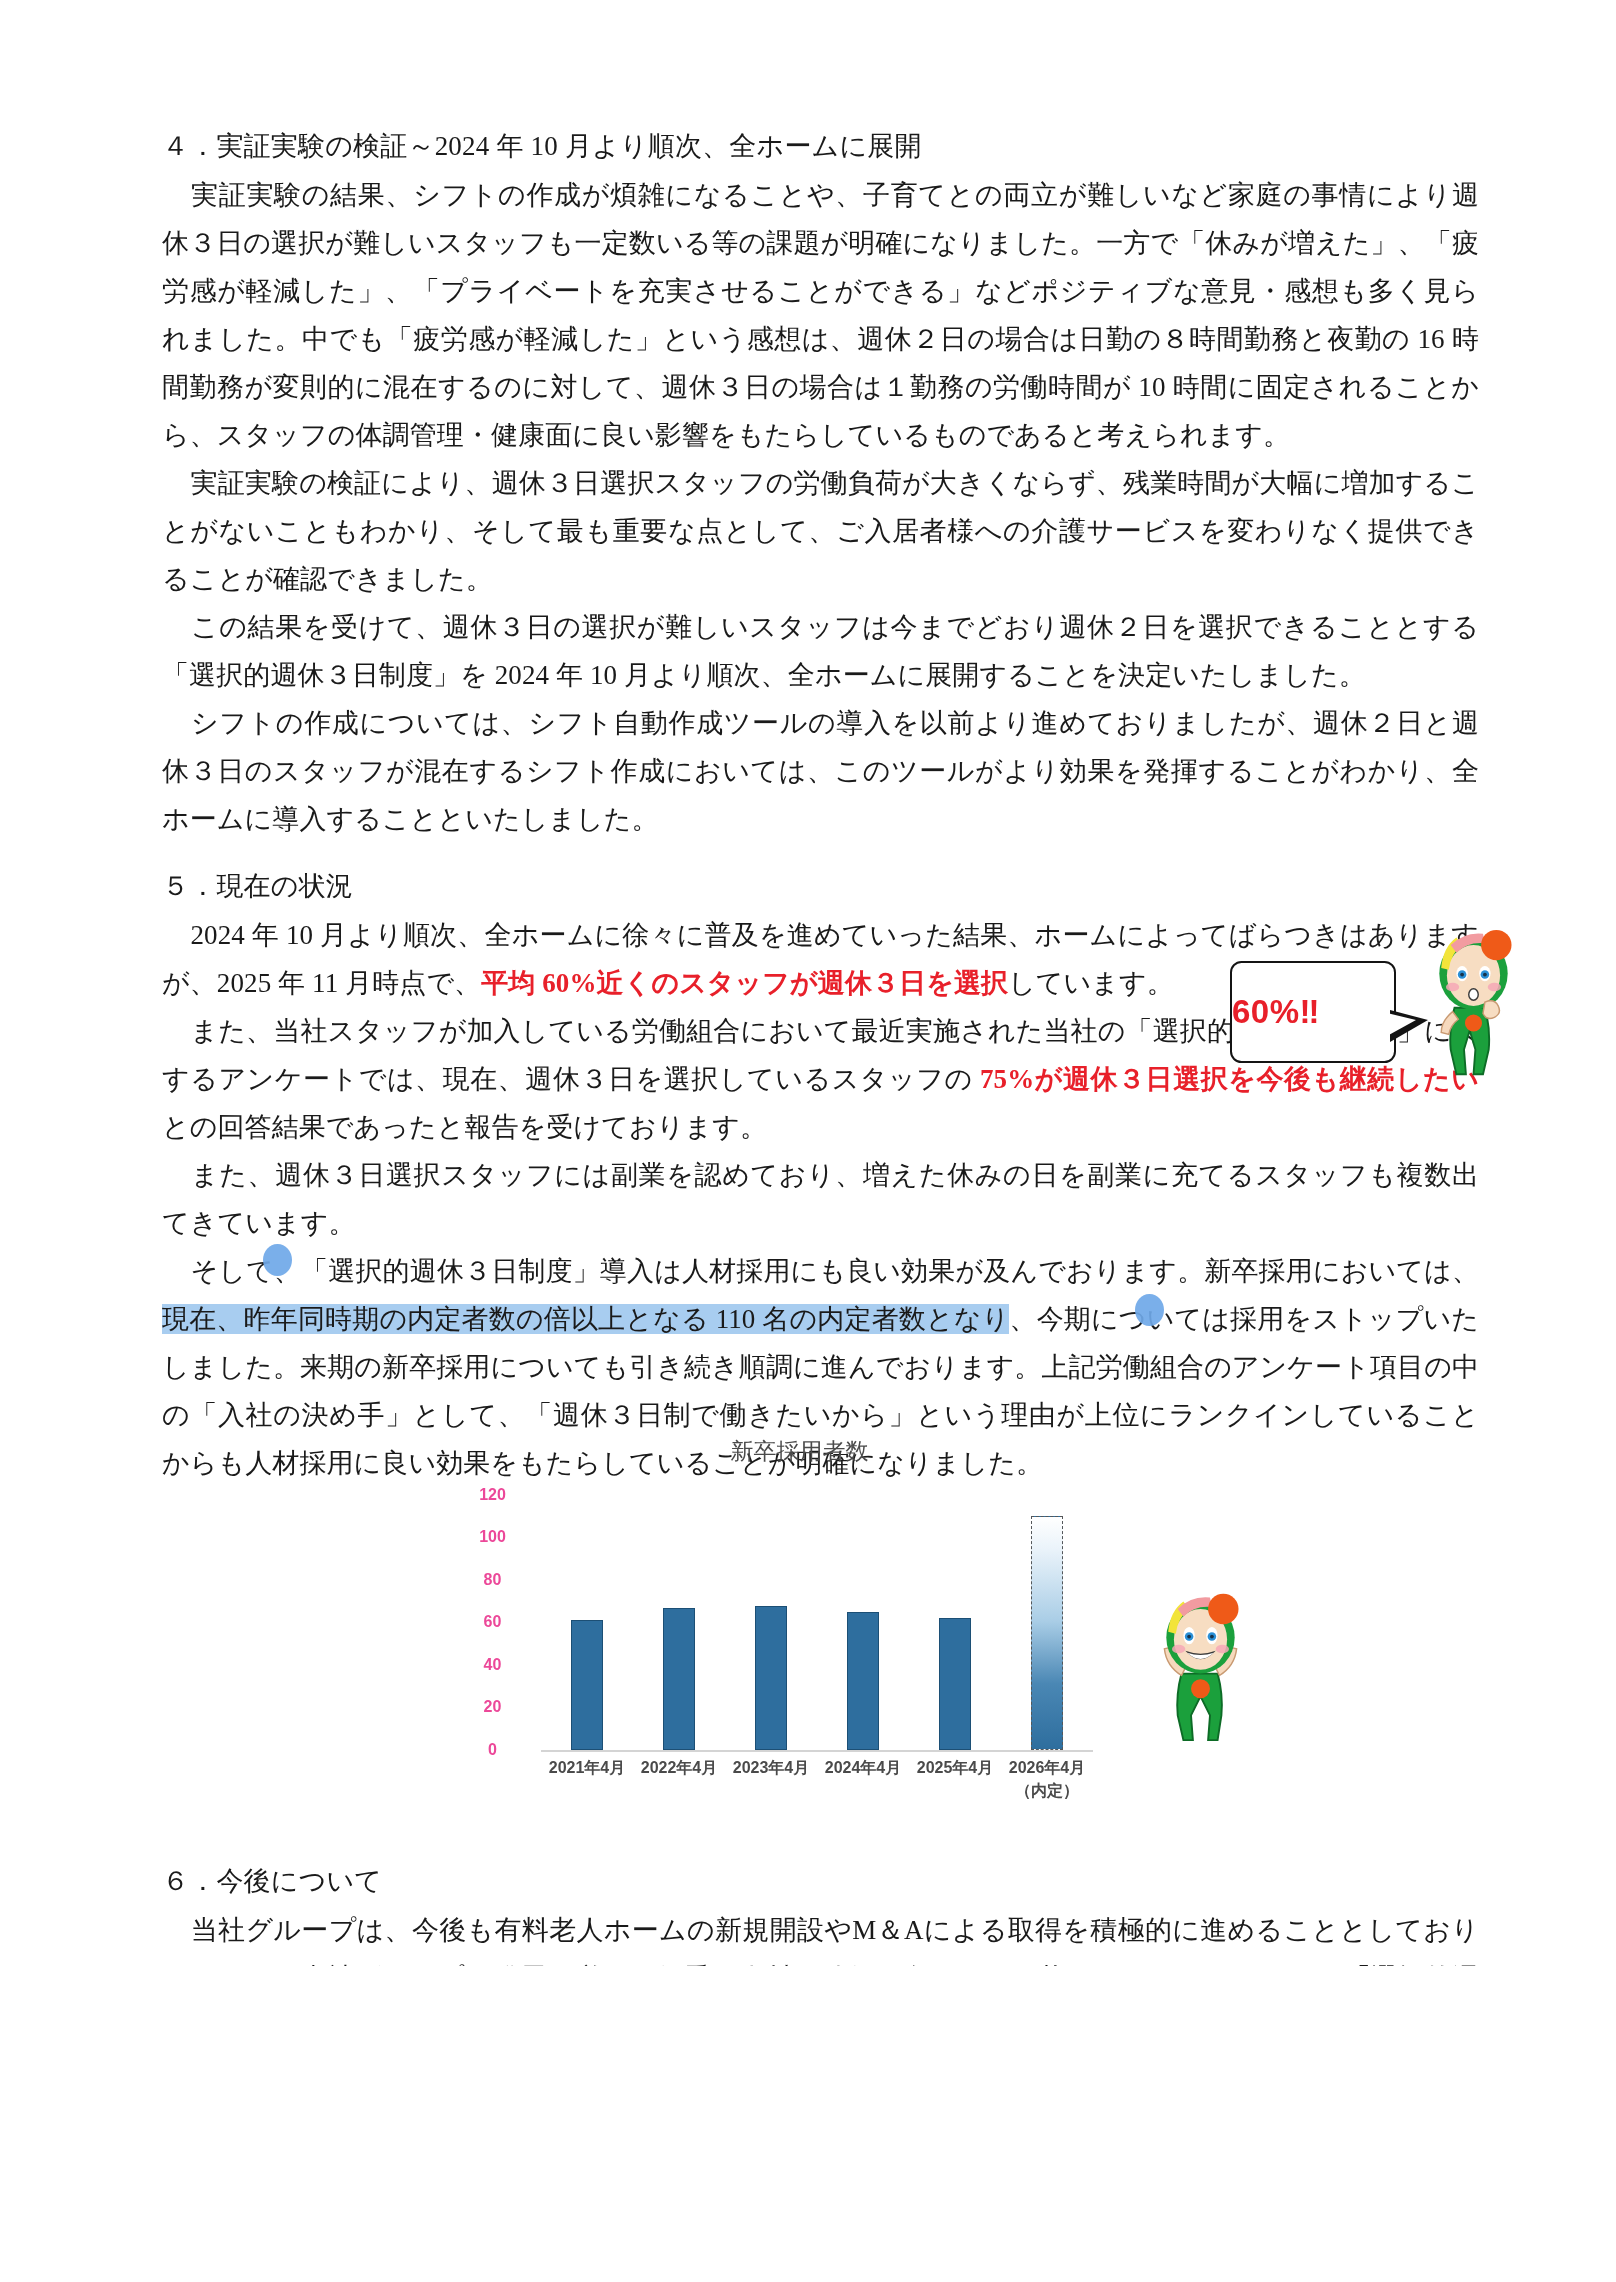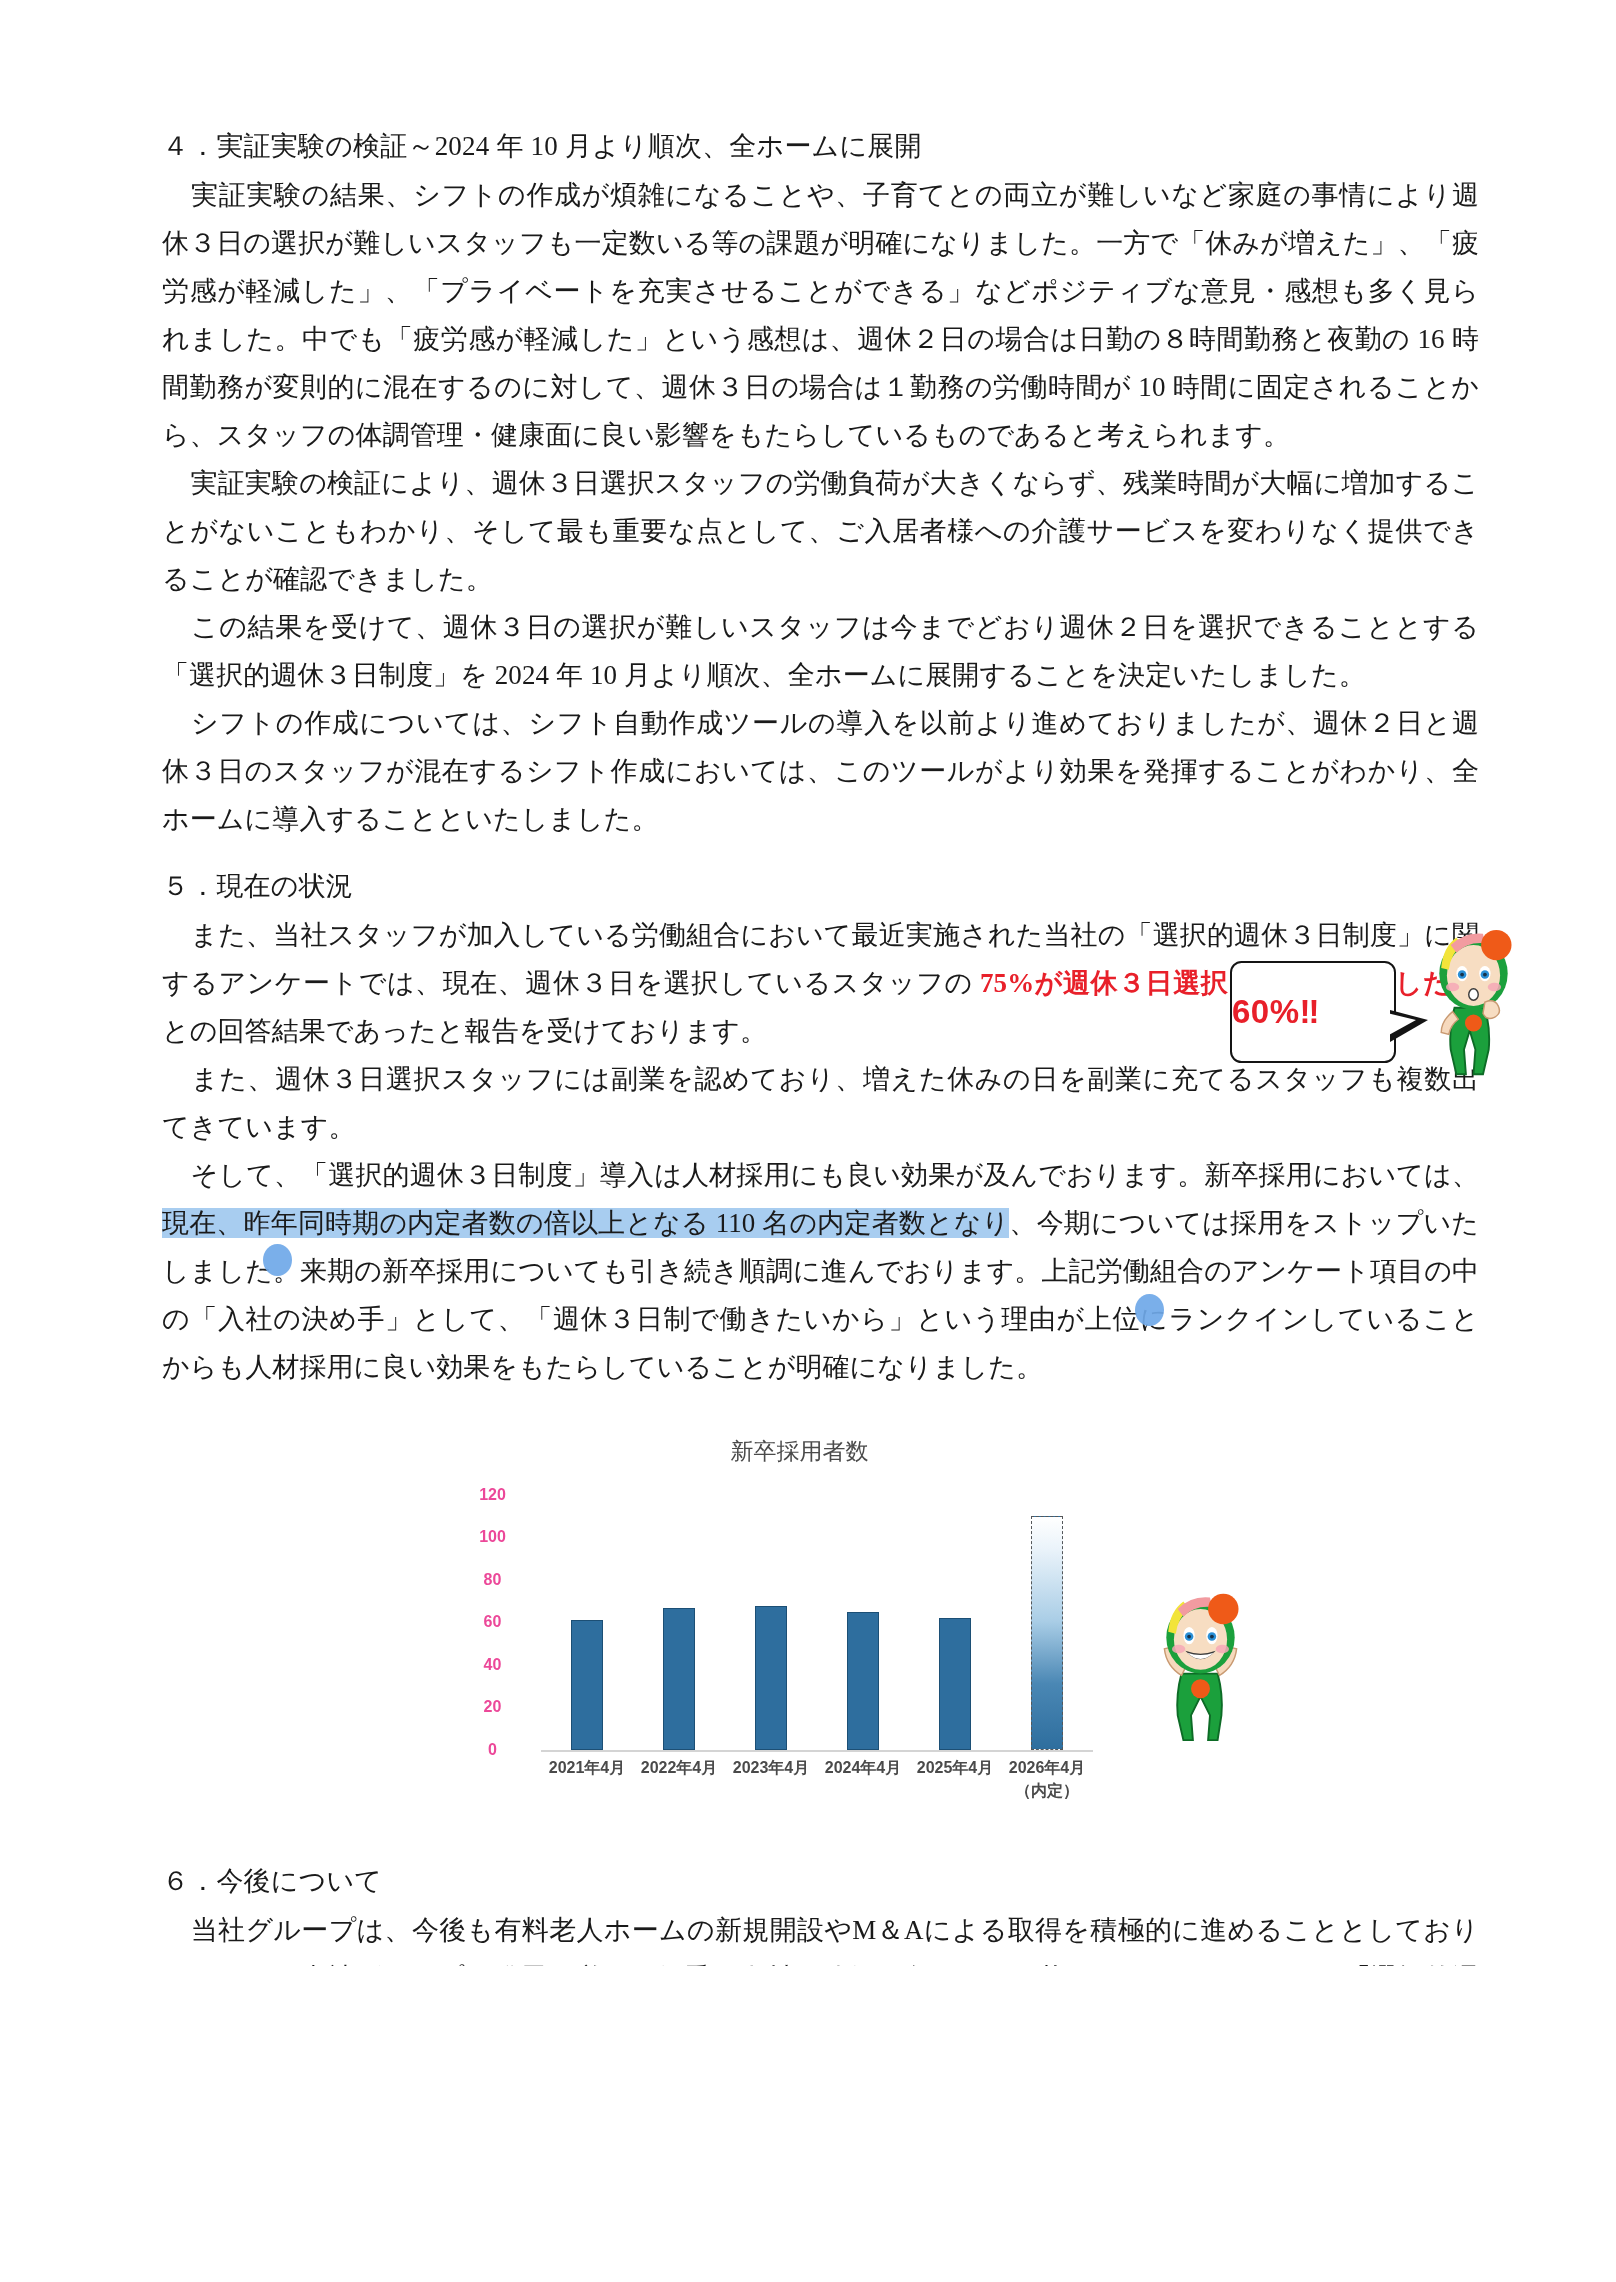--- a/index.html
+++ b/index.html
@@ -236,20 +236,21 @@
       <div class="para"><span class="indent"></span><span>実証実験の検証により、週休３日選択スタッフの労働負荷が大きくならず、残業時間が大幅に増加することがないこともわかり、そして最も重要な点として、ご入居者様への介護サービスを変わりなく提供できることが確認できました。</span></div>
       <div class="para"><span class="indent"></span><span>この結果を受けて、週休３日の選択が難しいスタッフは今までどおり週休２日を選択できることとする「選択的週休３日制度」を 2024 年 10 月より順次、全ホームに展開することを決定いたしました。</span></div>
       <div class="para"><span class="indent"></span><span>シフトの作成については、シフト自動作成ツールの導入を以前より進めておりましたが、週休２日と週休３日のスタッフが混在するシフト作成においては、このツールがより効果を発揮することがわかり、全ホームに導入することといたしました。</span></div>
     </div>
 
     <div class="sec-gap"></div>
 
     <div class="section">
       <div class="heading">５．現在の状況</div>
 
+      <div class="para"><span class="indent"></span><span>2024 年 10 月より順次、全ホームに徐々に普及を進めていった結果、ホームによってばらつきはありますが、2025 年 11 月時点で、</span><span class="red">平均 60%近くのスタッフが週休３日を選択</span><span>しています。</span></div>
 
       <div class="para"><span class="indent"></span><span>また、当社スタッフが加入している労働組合において最近実施された当社の「選択的週休３日制度」に関するアンケートでは、現在、週休３日を選択しているスタッフの </span><span class="red">75%が週休３日選択を今後も継続したい</span><span>との回答結果であったと報告を受けております。</span></div>
 
       <div class="para"><span class="indent"></span><span>また、週休３日選択スタッフには副業を認めており、増えた休みの日を副業に充てるスタッフも複数出てきています。</span></div>
 
       <div class="para"><span class="indent"></span><span>そして、「選択的週休３日制度」導入は人材採用にも良い効果が及んでおります。新卒採用においては、</span><span class="sel">現在、昨年同時期の内定者数の倍以上となる 110 名の内定者数となり</span><span>、今期については採用をストップいたしました。来期の新卒採用についても引き続き順調に進んでおります。上記労働組合のアンケート項目の中の「入社の決め手」として、「週休３日制で働きたいから」という理由が上位にランクインしていることからも人材採用に良い効果をもたらしていることが明確になりました。</span></div>
     </div>
   </div>
 
   <div class="sel-handle" id="handle-start"></div>

